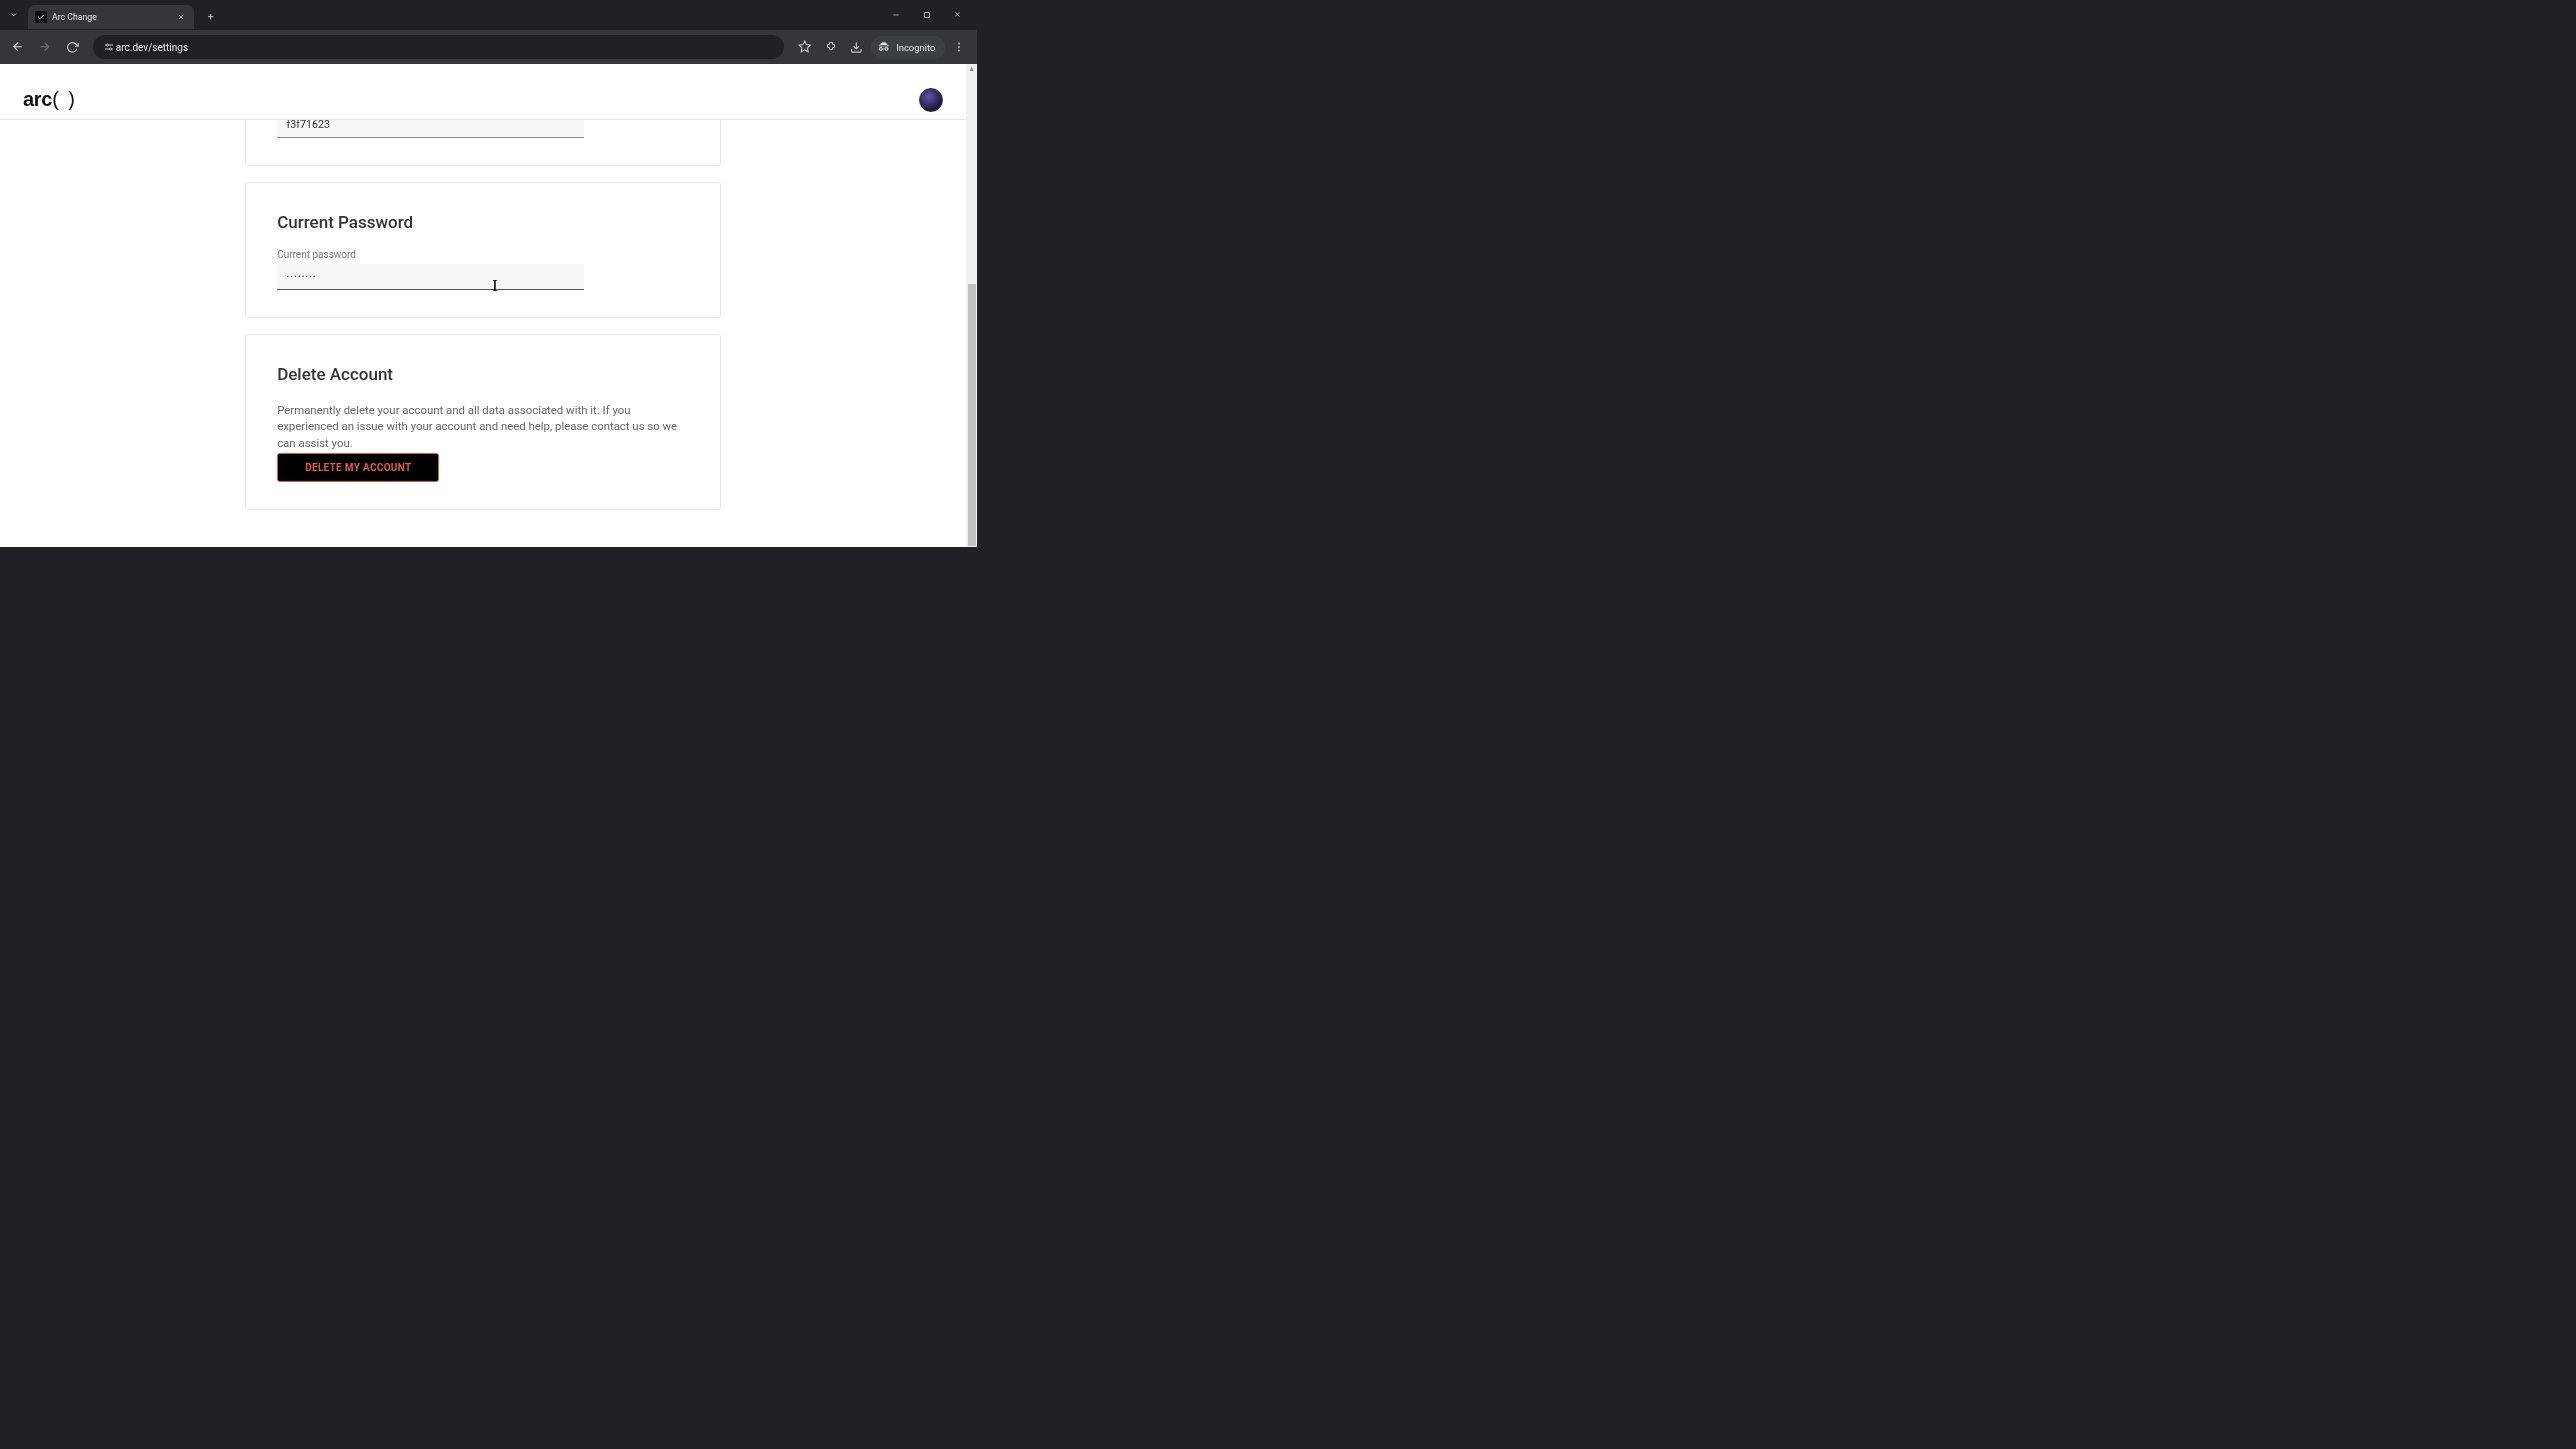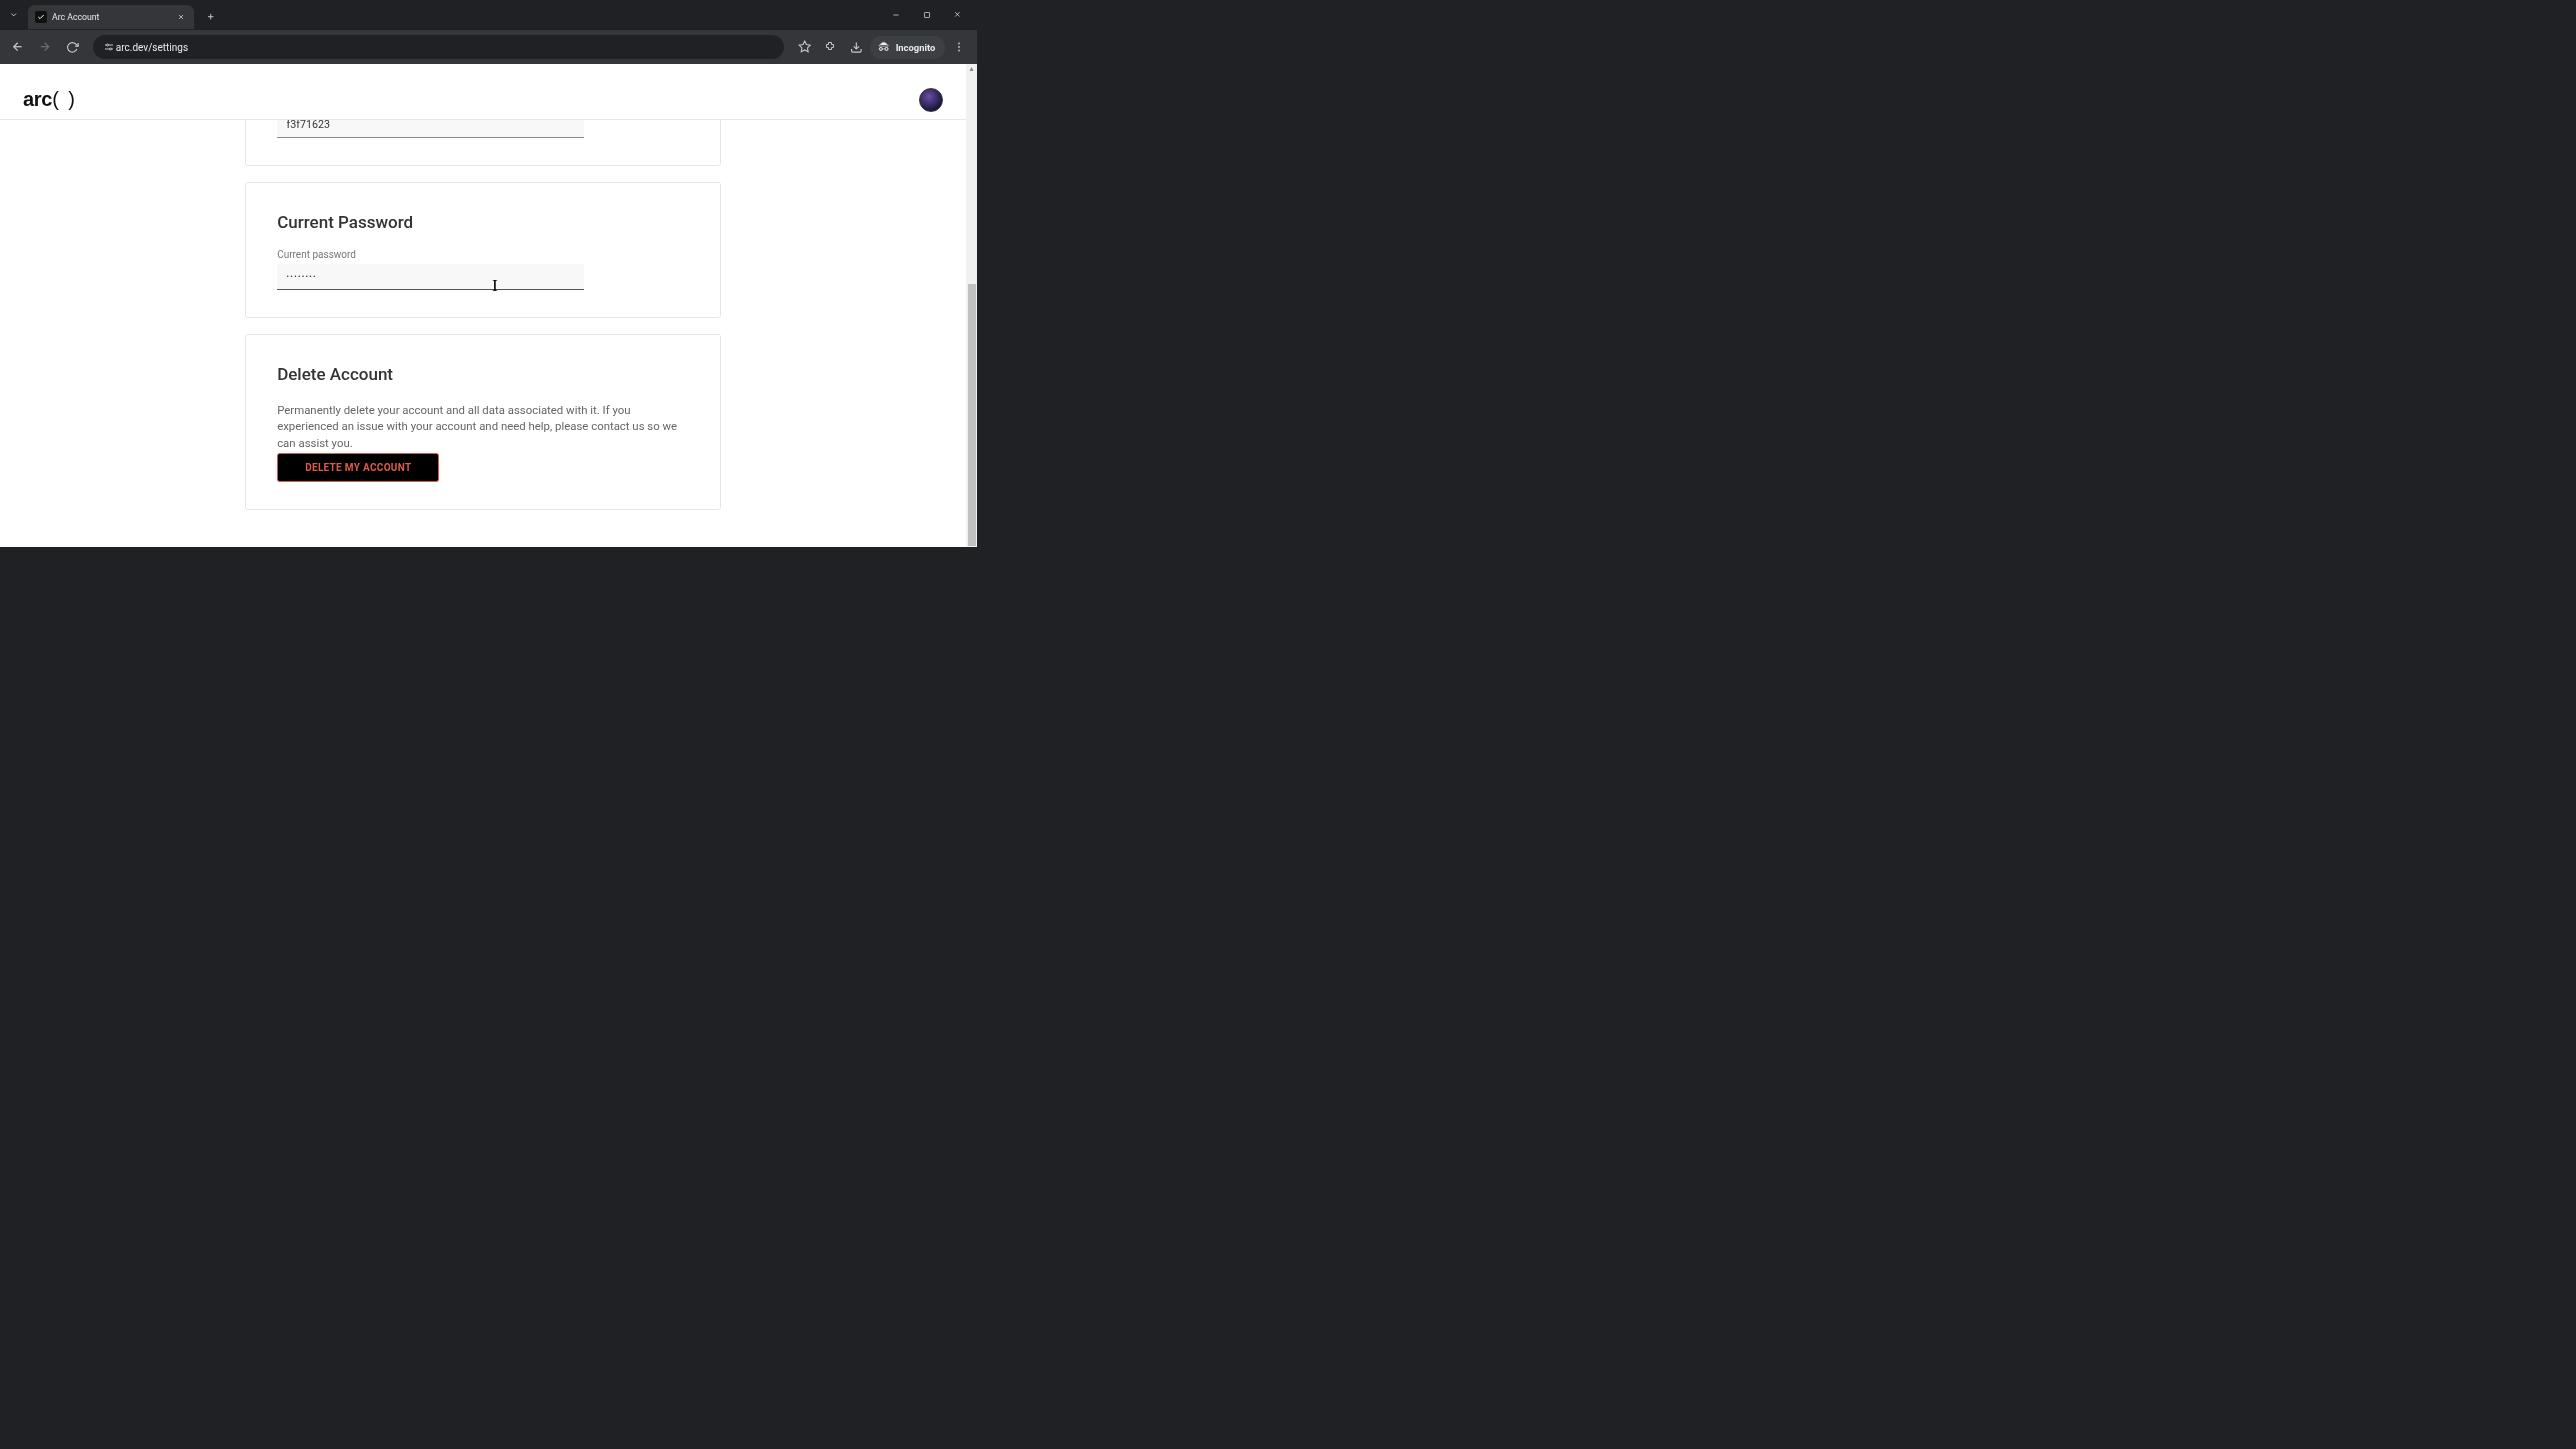--- a/index.html
+++ b/index.html
@@ -111,21 +111,20 @@
   }
   .omnibox .site-icon {
     width: 13.4px; height: 13.4px;
     display: flex; align-items: center; justify-content: center;
     color: #c7c7c7;
   }
   .toolbar-right {
     display: flex;
     align-items: center;
     gap: 2.7px;
-    font-weight: bold;
   }
   .incognito-badge {
     display: flex;
     align-items: center;
     gap: 5.4px;
     background: #3c4043;
     height: 23px;
     padding: 0 9.4px 0 6.7px;
     border-radius: 11.4px;
     color: #e8eaed;
@@ -290,21 +289,21 @@
       <svg width="9.4" height="9.4" viewBox="0 0 24 24" fill="none" stroke="currentColor" stroke-width="2.5">
           <polyline points="6 9 12 15 18 9"></polyline>
         </svg>
     </div>
     <div class="tab">
       <div class="favicon">
         <svg width="8" height="8" viewBox="0 0 24 24" fill="none" stroke="#fff" stroke-width="3">
             <polyline points="20 6 9 17 4 12"></polyline>
           </svg>
       </div>
-      <span class="title">Arc Account</span>
+      <span class="title">Arc Change</span>
       <div class="close">
         <svg width="8" height="8" viewBox="0 0 24 24" fill="none" stroke="currentColor" stroke-width="2.5">
             <line x1="18" y1="6" x2="6" y2="18"></line>
             <line x1="6" y1="6" x2="18" y2="18"></line>
           </svg>
       </div>
     </div>
     <div class="new-tab">
       <svg width="9.4" height="9.4" viewBox="0 0 24 24" fill="none" stroke="currentColor" stroke-width="2.5">
           <line x1="12" y1="5" x2="12" y2="19"></line>

